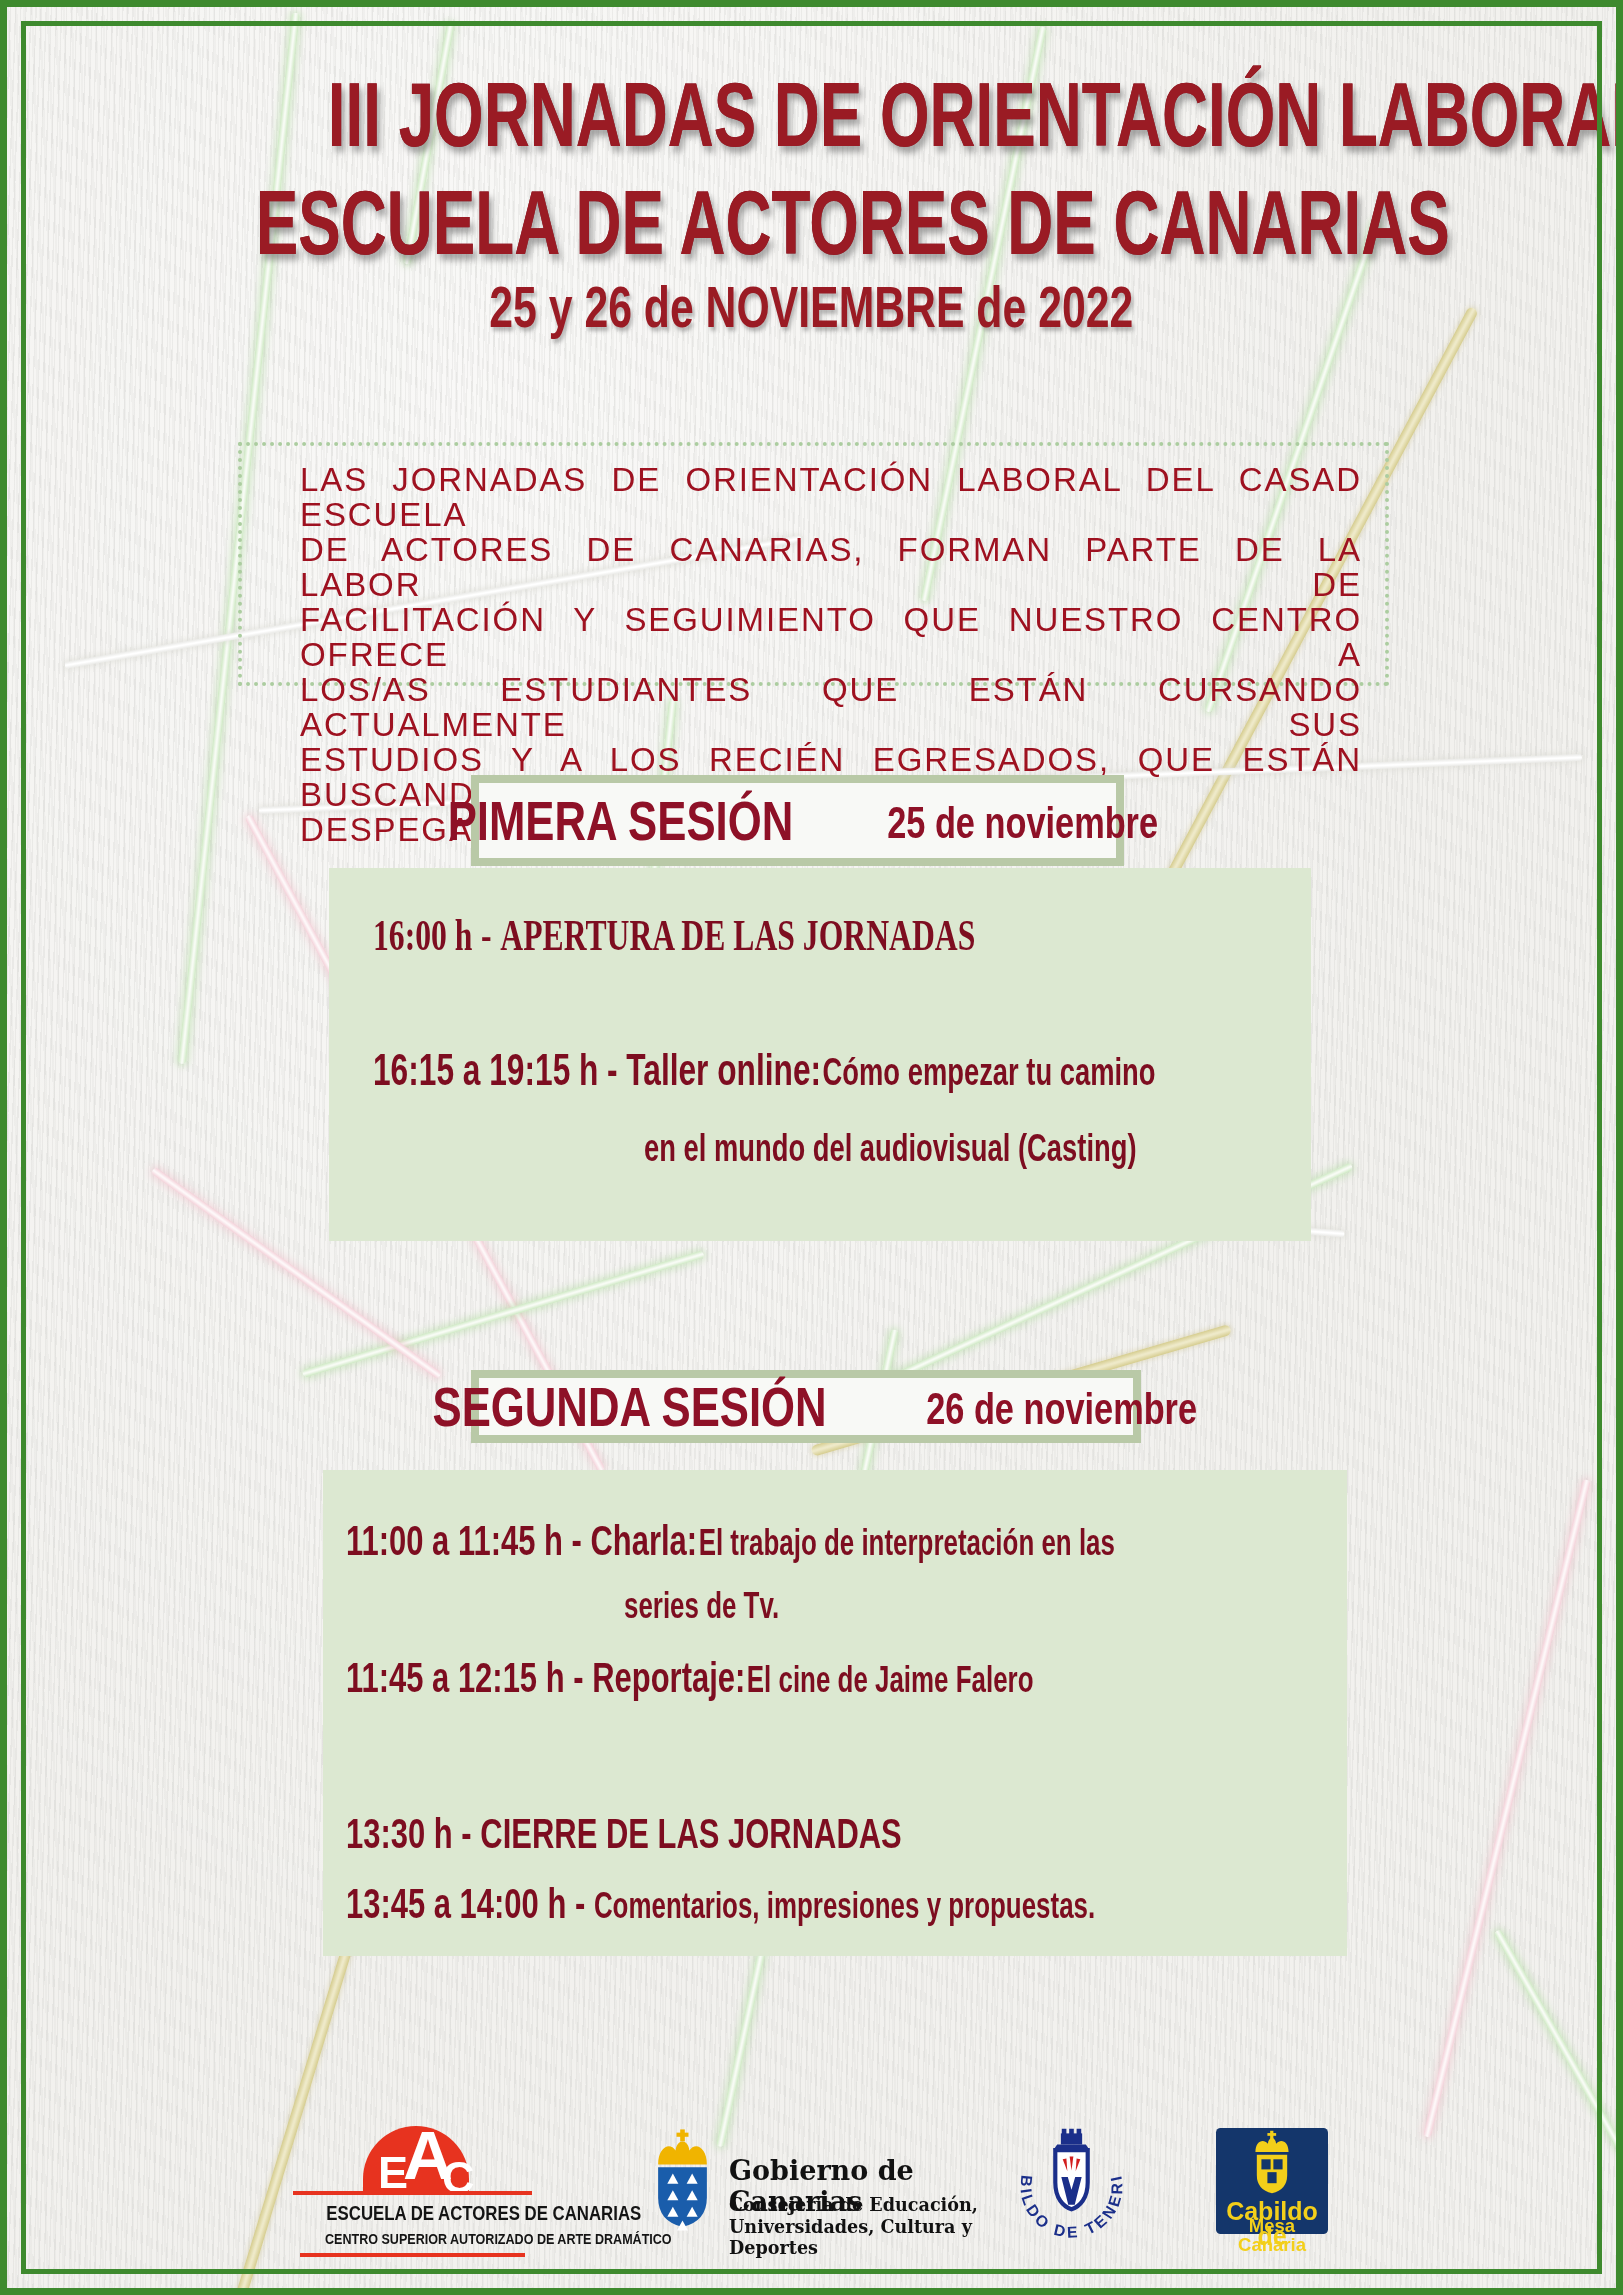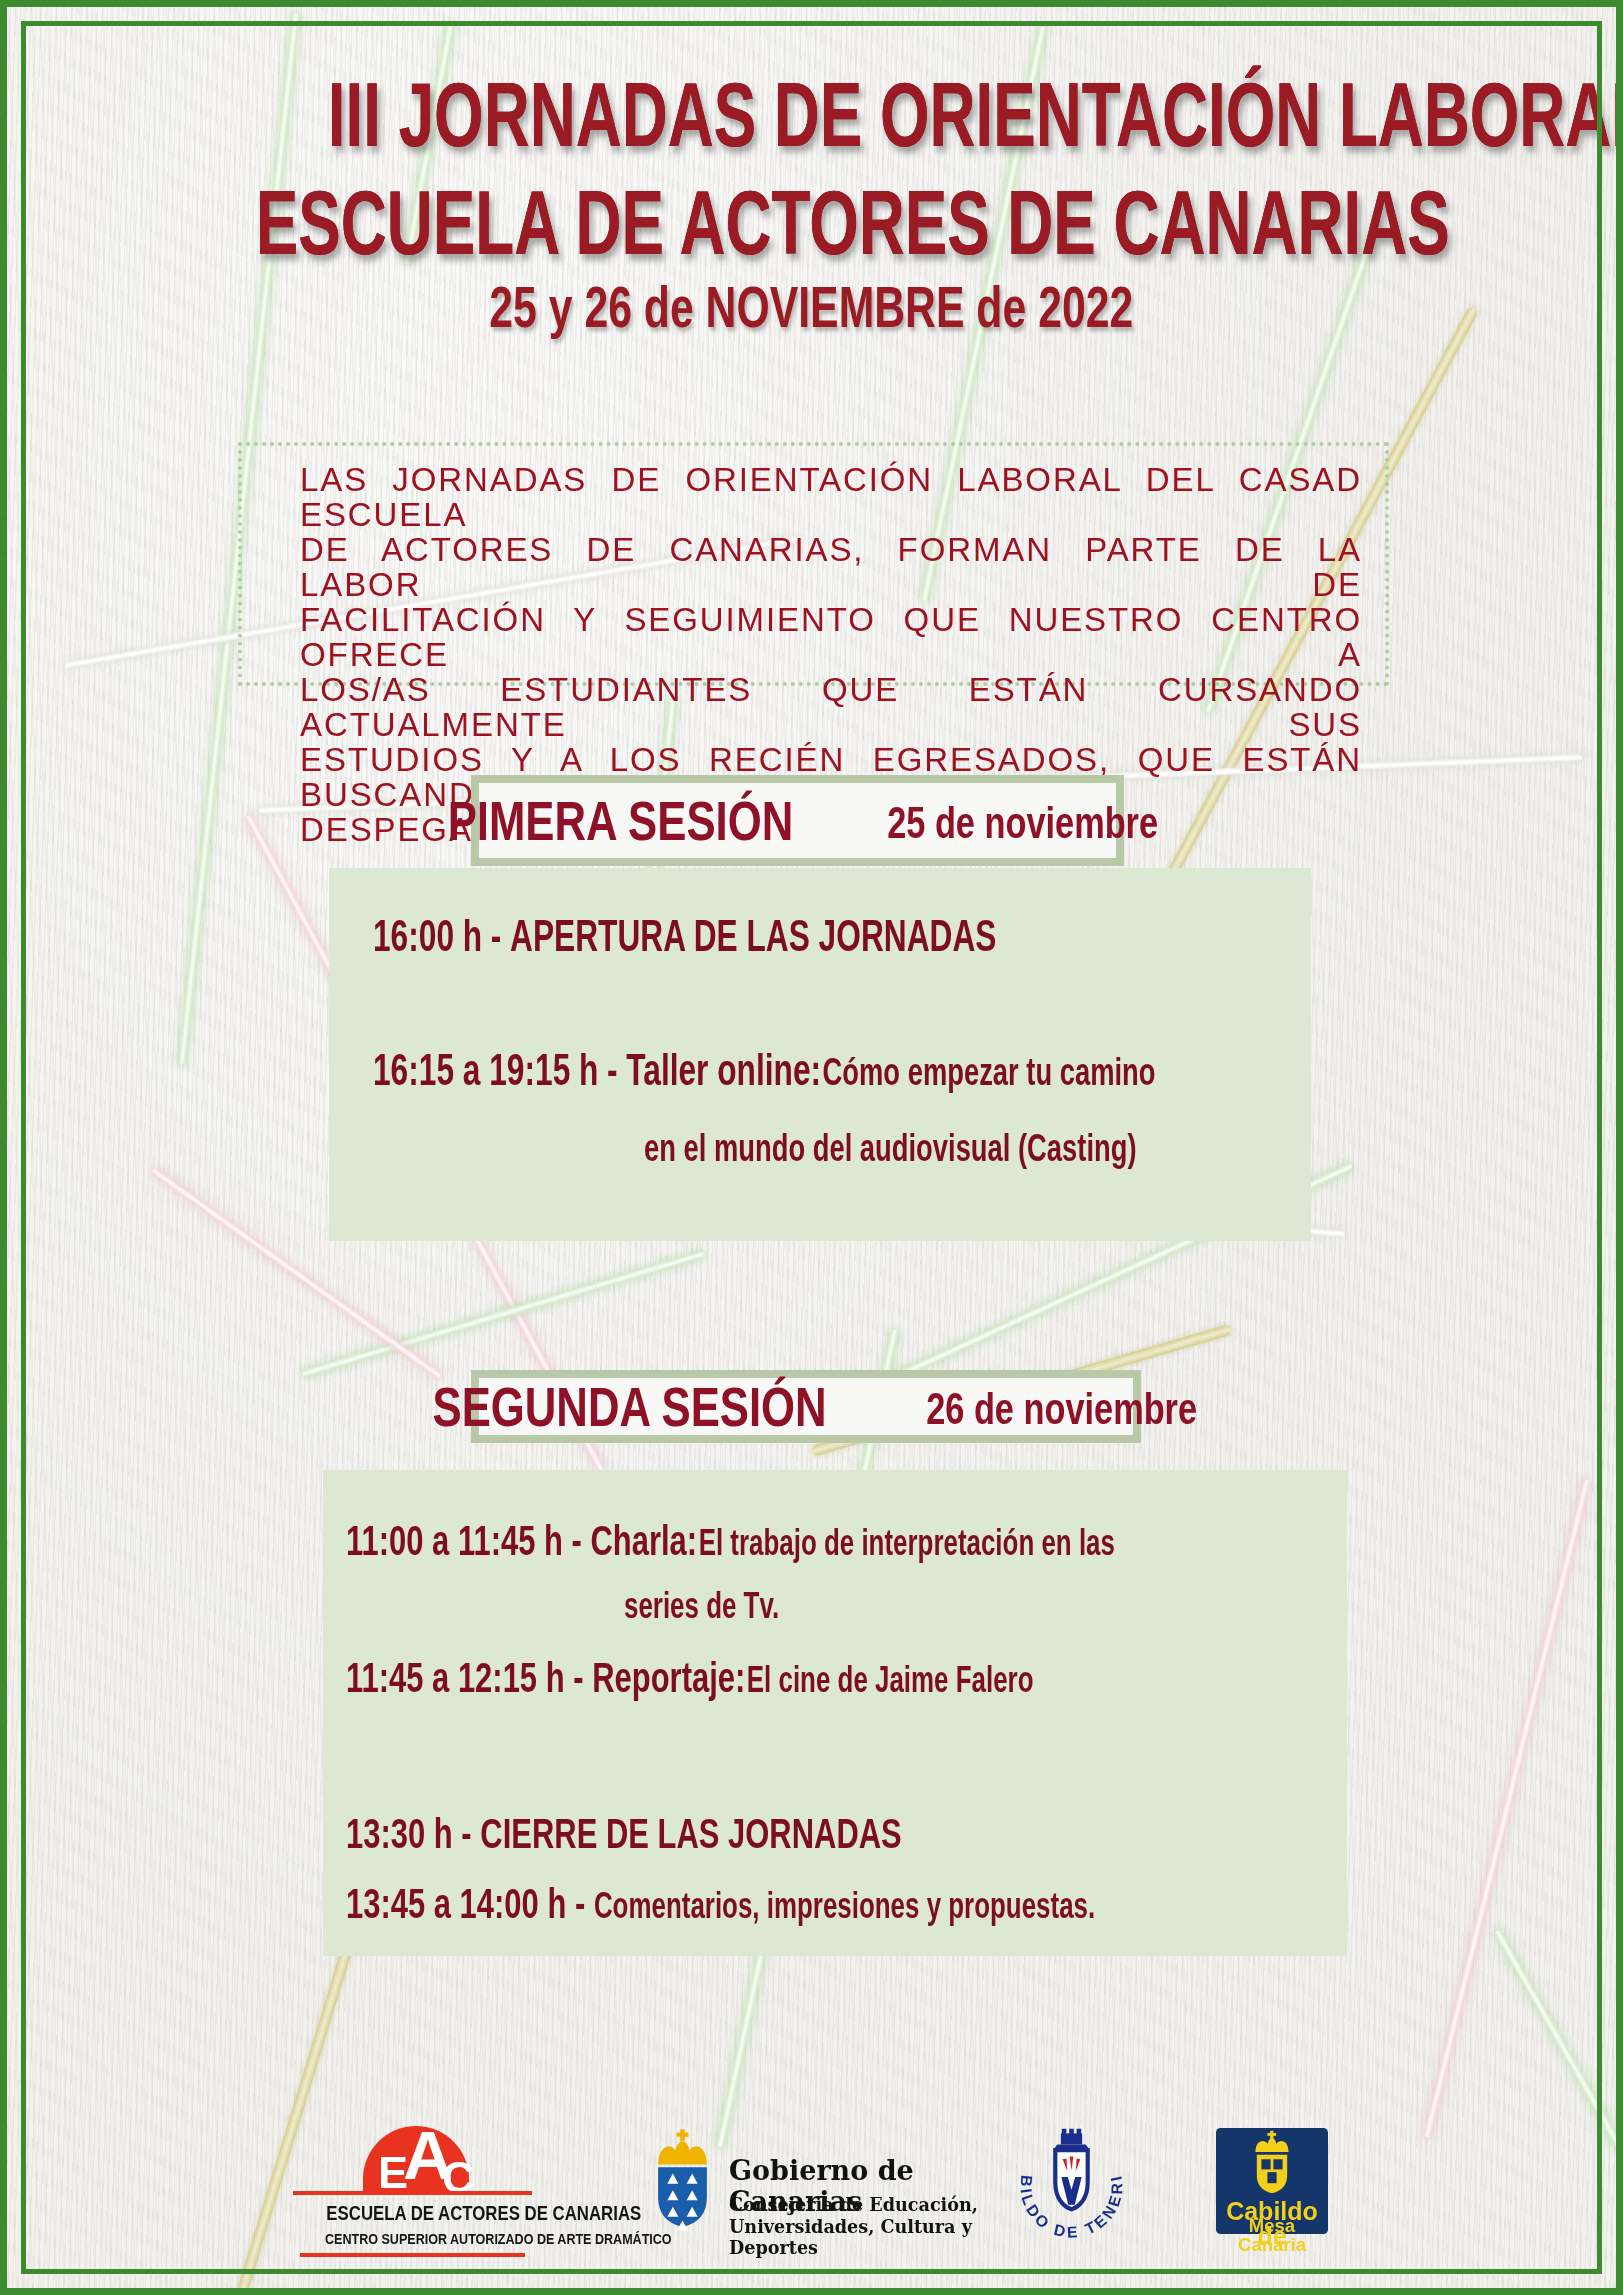--- a/index.html
+++ b/index.html
@@ -118,21 +118,21 @@
     <div class="intro-line last">DESPEGAR PROFESIONALMENTE.</div>
   </div>
 
   <div class="session-header h1">
     <div class="sh-inner">
       <span class="sh-title cx sx78">PIMERA SESIÓN</span>
       <span class="sh-date cx sx78">25 de noviembre</span>
     </div>
   </div>
   <div class="session-box b1">
-    <div class="sched-line" style="left:44px;top:46px;">
+    <div class="sched-line" style="left:44px;top:46px;font-family:Liberation Serif, serif;">
       <span class="cxl"><span class="big">16:00 h</span><span class="big sep">-</span><span class="big">APERTURA DE LAS JORNADAS</span></span>
     </div>
     <div class="sched-line" style="left:44px;top:180px;">
       <span class="cxl"><span class="big">16:15 a 19:15 h</span><span class="big sep">-</span><span class="big">Taller online:</span> <span class="small">Cómo empezar tu camino</span></span>
     </div>
     <div class="sched-line" style="left:315px;top:261px;">
       <span class="cxl"><span class="small">en el mundo del audiovisual (Casting)</span></span>
     </div>
   </div>
 

